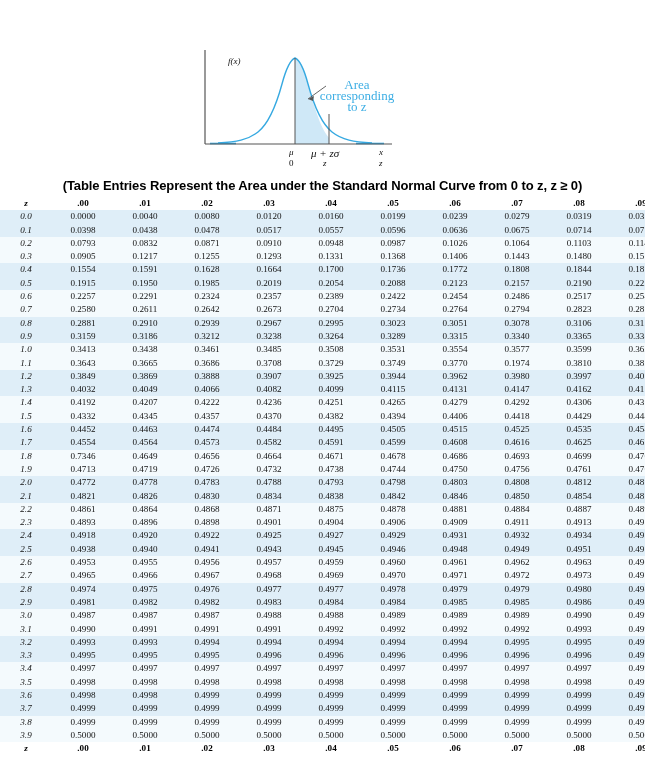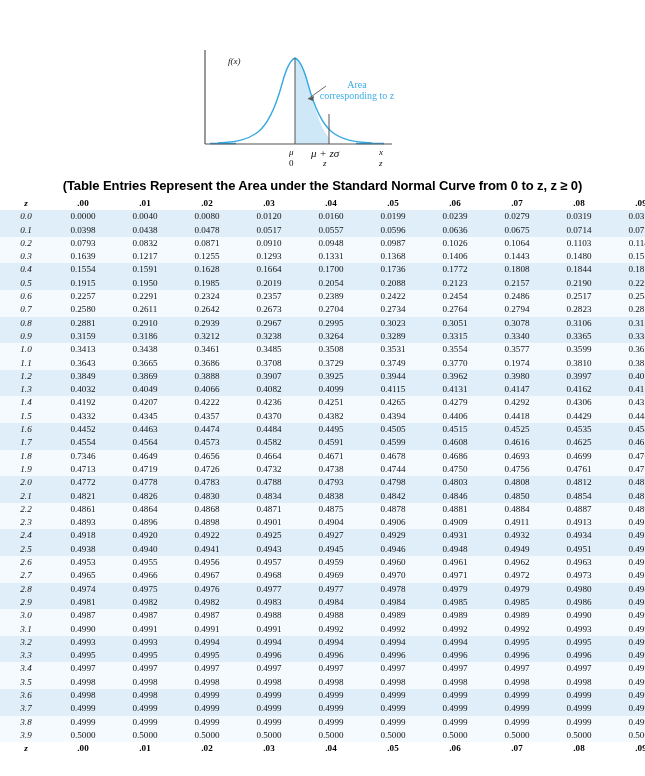--- a/index.html
+++ b/index.html
@@ -40,21 +40,21 @@
     font-size: 9px;
   }
   #area-note {
     position: absolute;
     left: 318px;
     top: 79px;
     width: 78px;
     text-align: center;
     font-family: "Liberation Serif", serif;
     font-style: normal;
-    font-size: 10px;
+    font-size: 13px;
     line-height: 11px;
     color: #3daee4;
   }
   #axis-mu {
     left: 289px; top: 147px; font-size: 9px;
   }
   #axis-muzs {
     left: 311px; top: 147px; font-size: 11px;
   }
   #axis-x {
@@ -234,21 +234,21 @@
         <td>0.0910</td>
         <td>0.0948</td>
         <td>0.0987</td>
         <td>0.1026</td>
         <td>0.1064</td>
         <td>0.1103</td>
         <td>0.1141</td>
       </tr>
       <tr class="plain">
         <td class="zlab">0.3</td>
-        <td>0.1639</td>
+        <td>0.0905</td>
         <td>0.1217</td>
         <td>0.1255</td>
         <td>0.1293</td>
         <td>0.1331</td>
         <td>0.1368</td>
         <td>0.1406</td>
         <td>0.1443</td>
         <td>0.1480</td>
         <td>0.1517</td>
       </tr>

